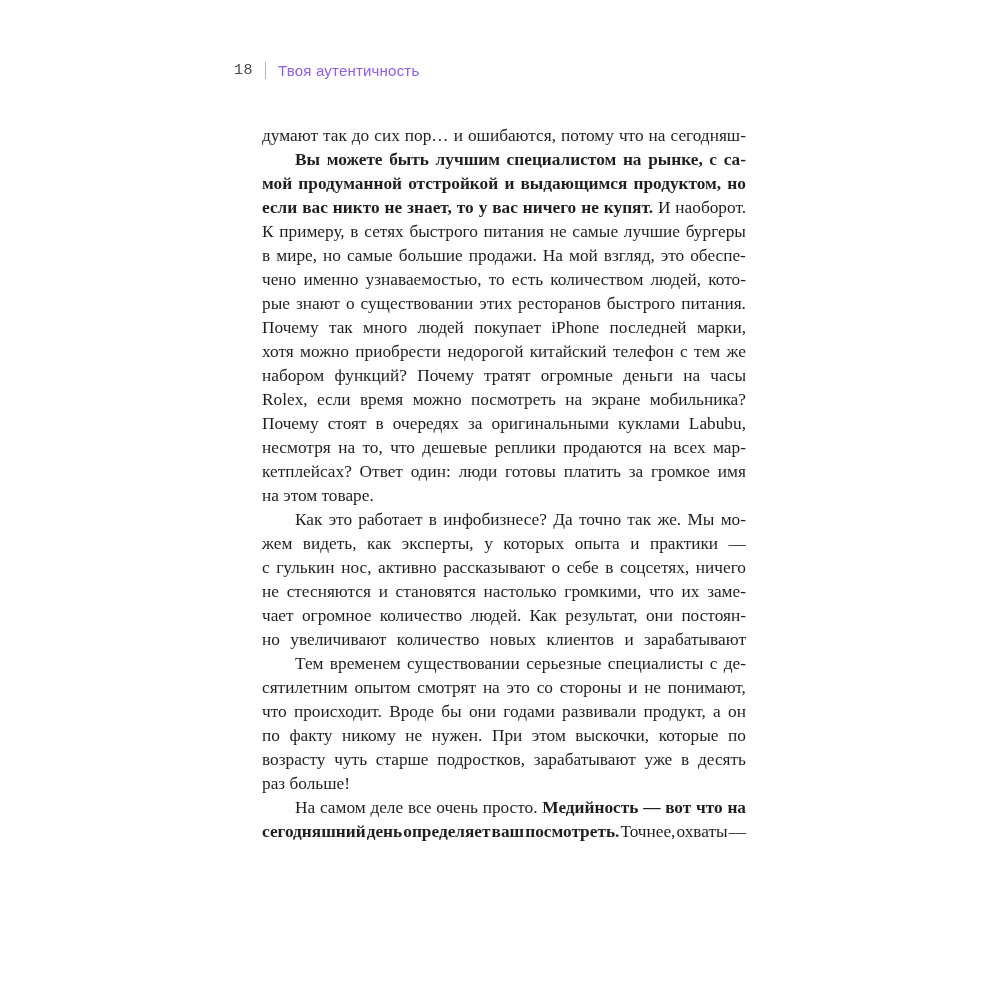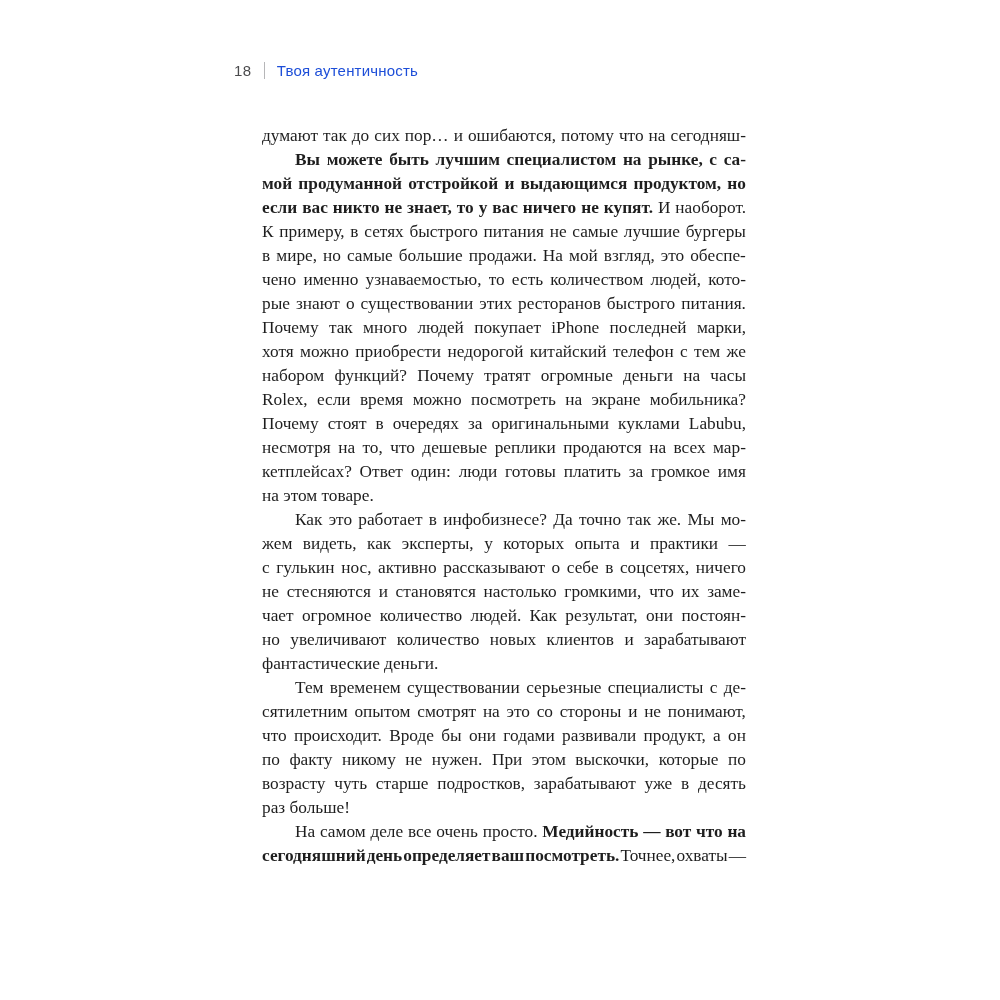--- a/index.html
+++ b/index.html
@@ -23,30 +23,31 @@
     top: 62px;
     display: flex;
     align-items: center;
     font-family: "Liberation Sans", sans-serif;
     font-size: 15px;
     color: #5e5e60;
   }
   .page-number {
     color: #4b4b4d;
     letter-spacing: 0.5px;
+    font-family: Liberation Mono, monospace;
   }
   .header-divider {
     width: 1px;
     height: 17px;
     background: #b6b6b8;
     margin: 0 12px;
   }
   .header-title {
     letter-spacing: 0.2px;
-    color: #1d4ed8;
+    color: #8b5cf6;
   }
   .book-text {
     position: absolute;
     left: 262px;
     top: 124px;
     width: 484px;
     font-size: 17.3px;
     color: #1e1e1e;
   }
   .paragraph { margin: 0; }
@@ -304,21 +305,20 @@
         </div>
         <div class="line">
           <span class="">но</span>
           <span class="">увеличивают</span>
           <span class="">количество</span>
           <span class="">новых</span>
           <span class="">клиентов</span>
           <span class="">и</span>
           <span class="">зарабатывают</span>
         </div>
-        <div class="line last"><span>фантастические деньги.</span></div>
       </div>
       <div class="paragraph">
         <div class="line indent">
           <span class="">Тем</span>
           <span class="">временем</span>
           <span class="">существовании</span>
           <span class="">серьезные</span>
           <span class="">специалисты</span>
           <span class="">с</span>
           <span class="">де-</span>

